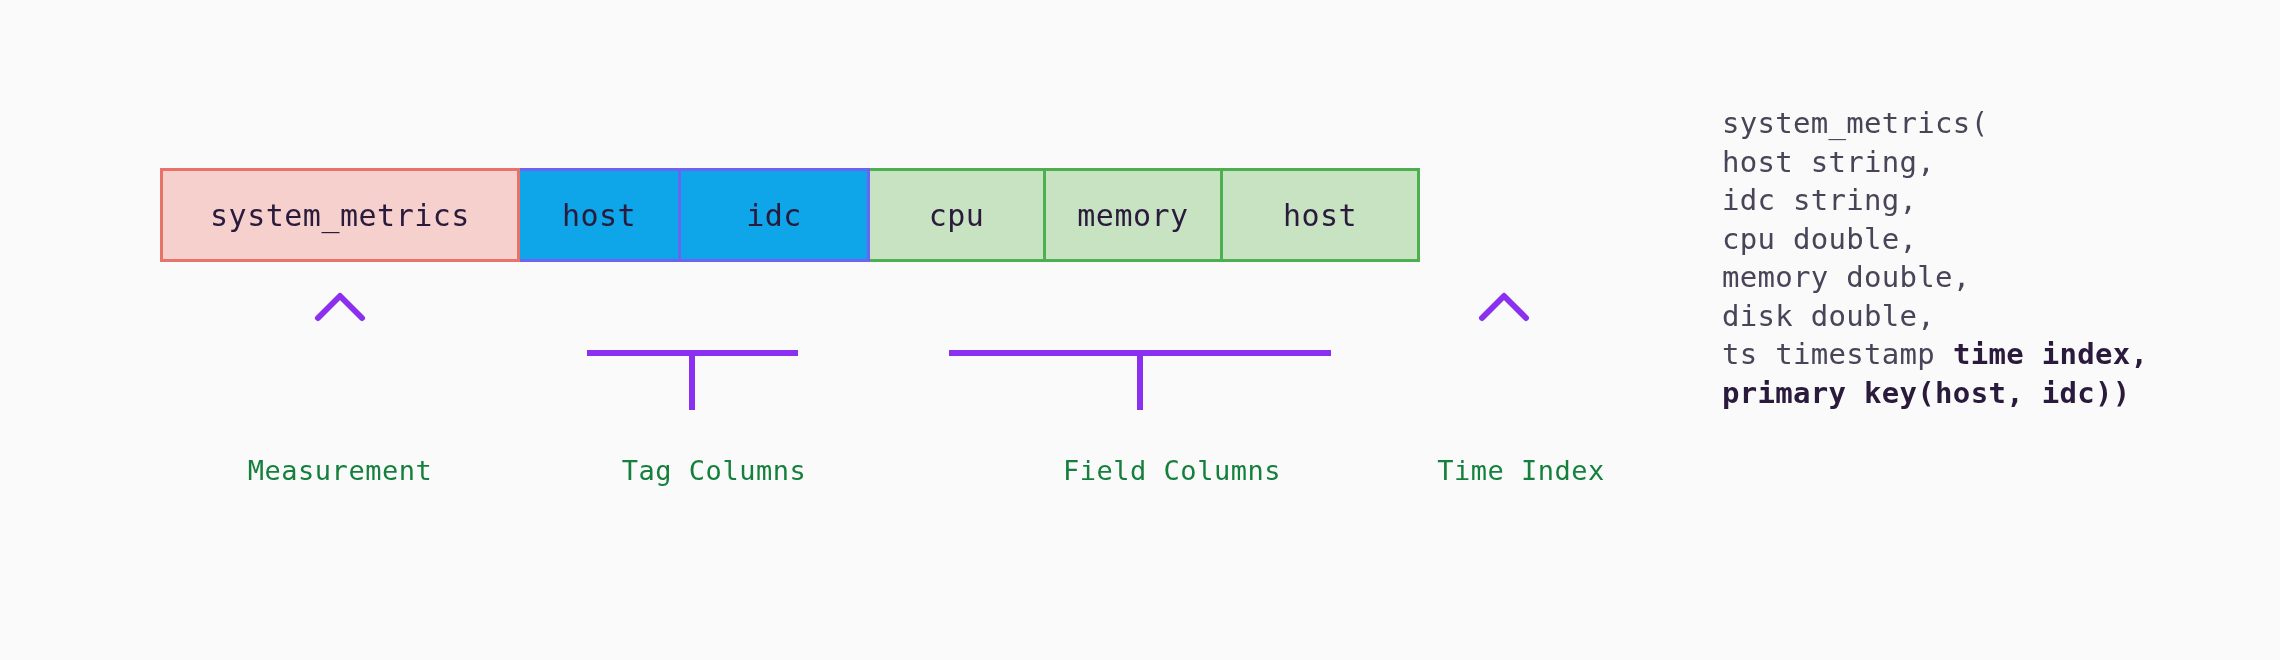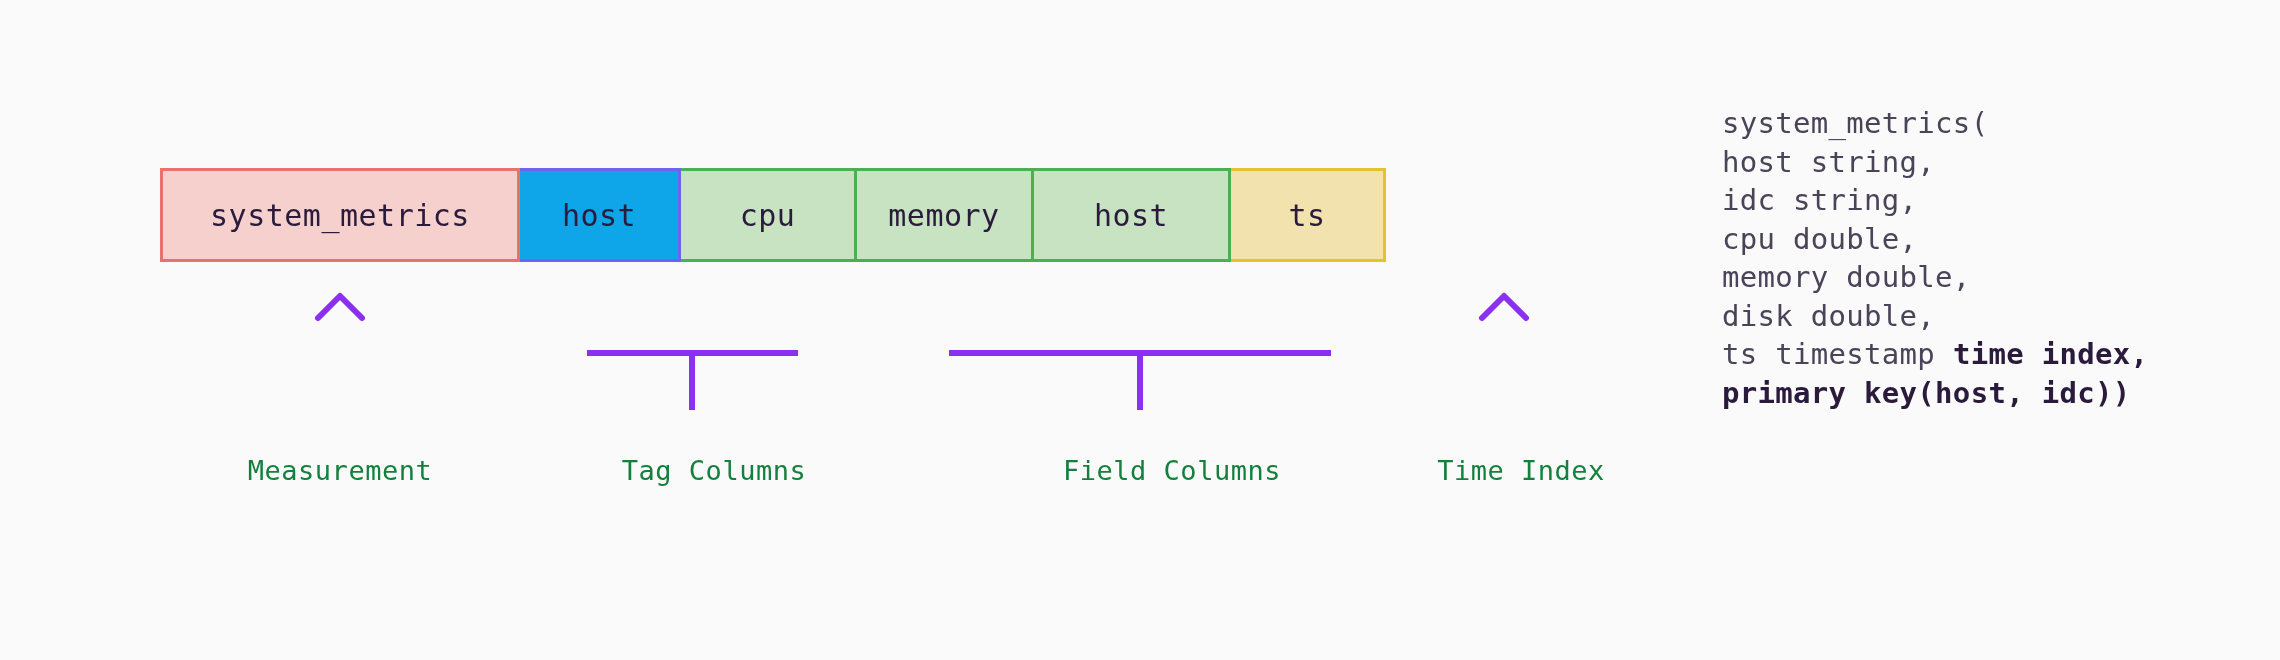--- a/index.html
+++ b/index.html
@@ -75,31 +75,31 @@
 
 <div id="root">
 
   <div class="strip">
     <div class="cell measurement">
         <span>system_metrics</span>
       </div>
     <div class="cell tag w-host">
         <span>host</span>
       </div>
+    <div class="cell tag w-idc">
+        <span>idc</span>
+      </div>
     <div class="cell field w-cpu">
         <span>cpu</span>
       </div>
     <div class="cell field w-memory">
         <span>memory</span>
       </div>
     <div class="cell field w-disk">
         <span>host</span>
-      </div>
-    <div class="cell timeindex">
-        <span>ts</span>
       </div>
   </div>
 
   <svg id="annot" viewBox="0 0 2280 660">
     <defs>
       <linearGradient id="gradUp" x1="0" y1="1" x2="0" y2="0" gradientUnits="objectBoundingBox">
         <stop offset="0%" stop-color="#e3cdfc"></stop>
         <stop offset="45%" stop-color="#b06bf5"></stop>
         <stop offset="100%" stop-color="#8b2ff0"></stop>
       </linearGradient>

